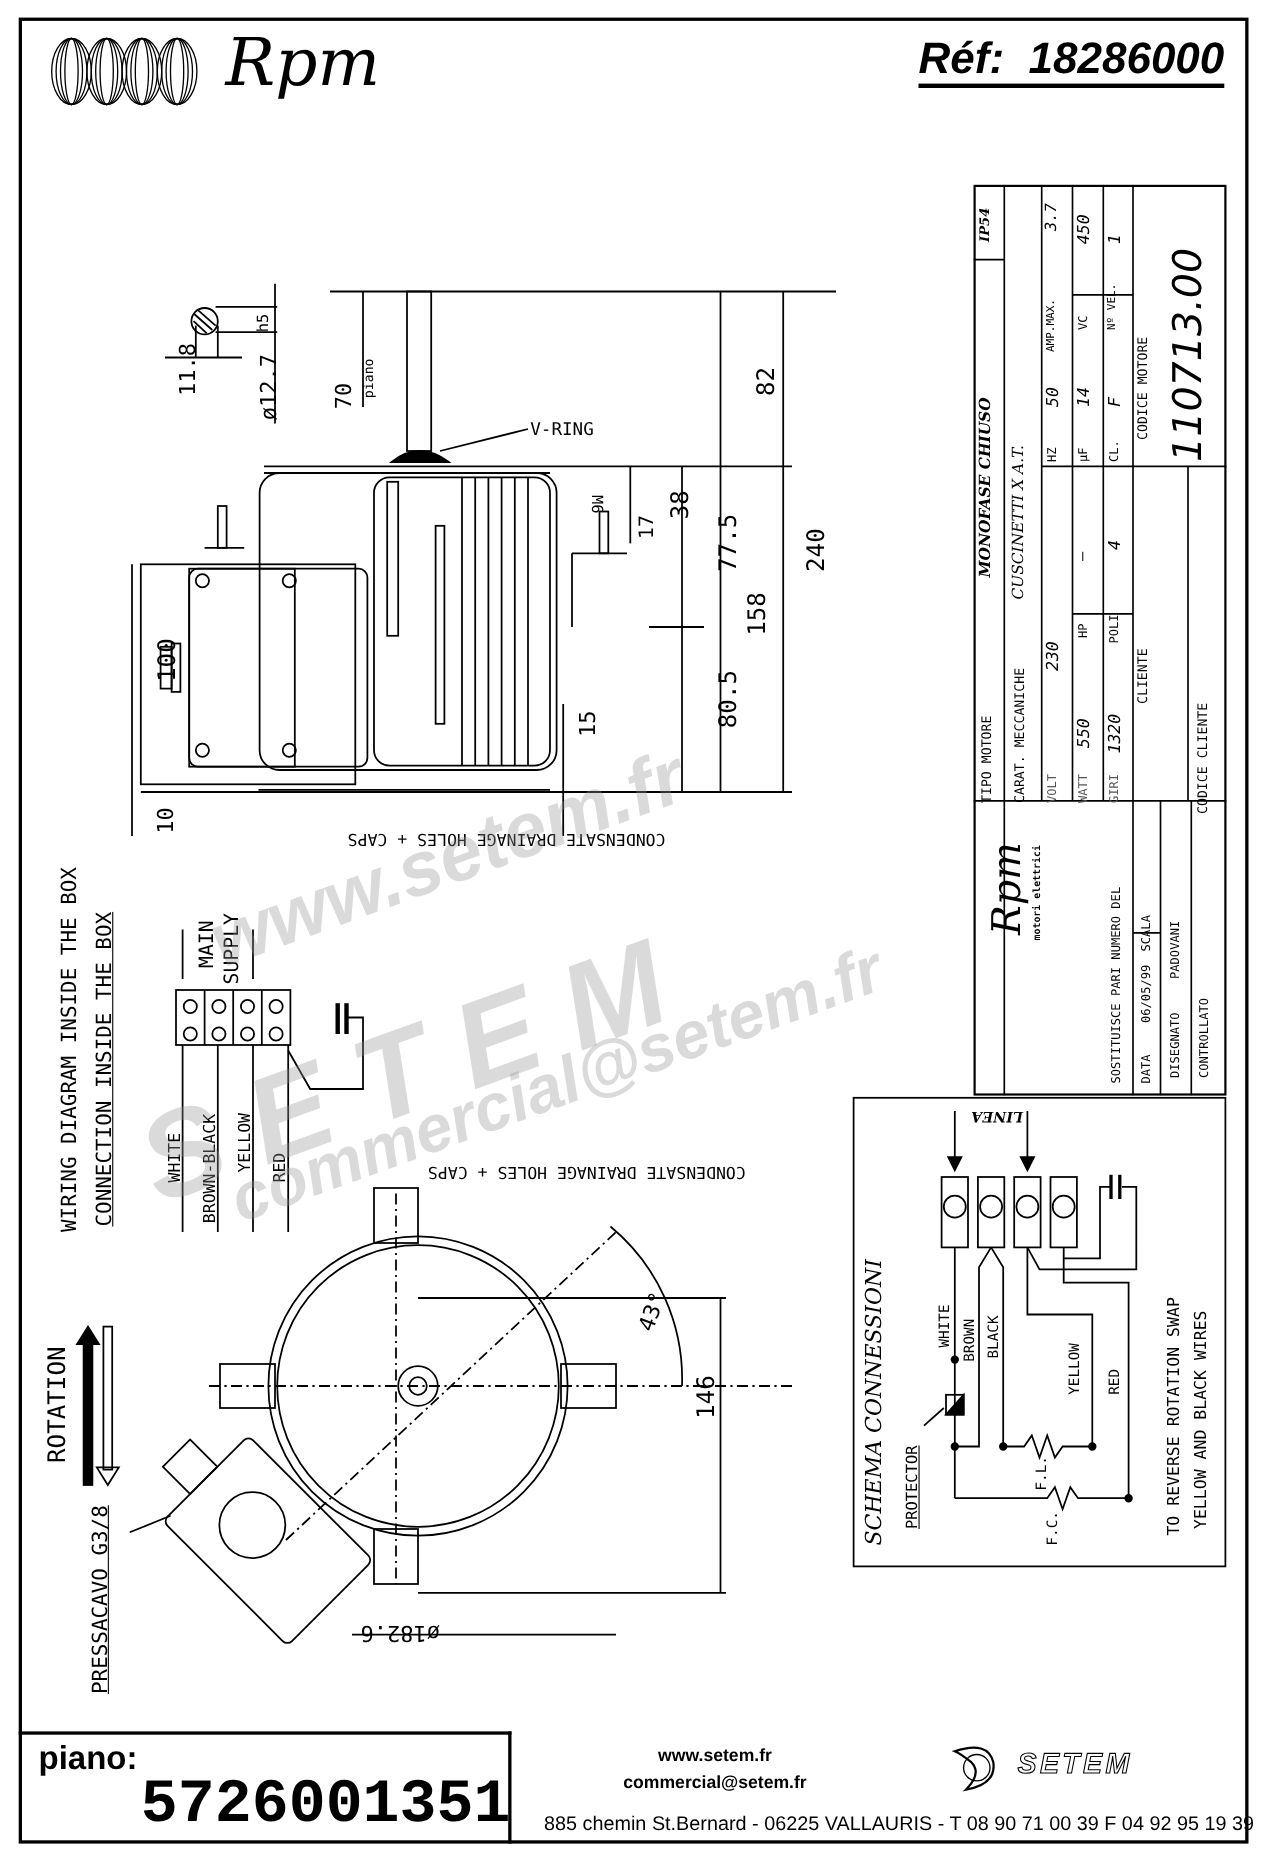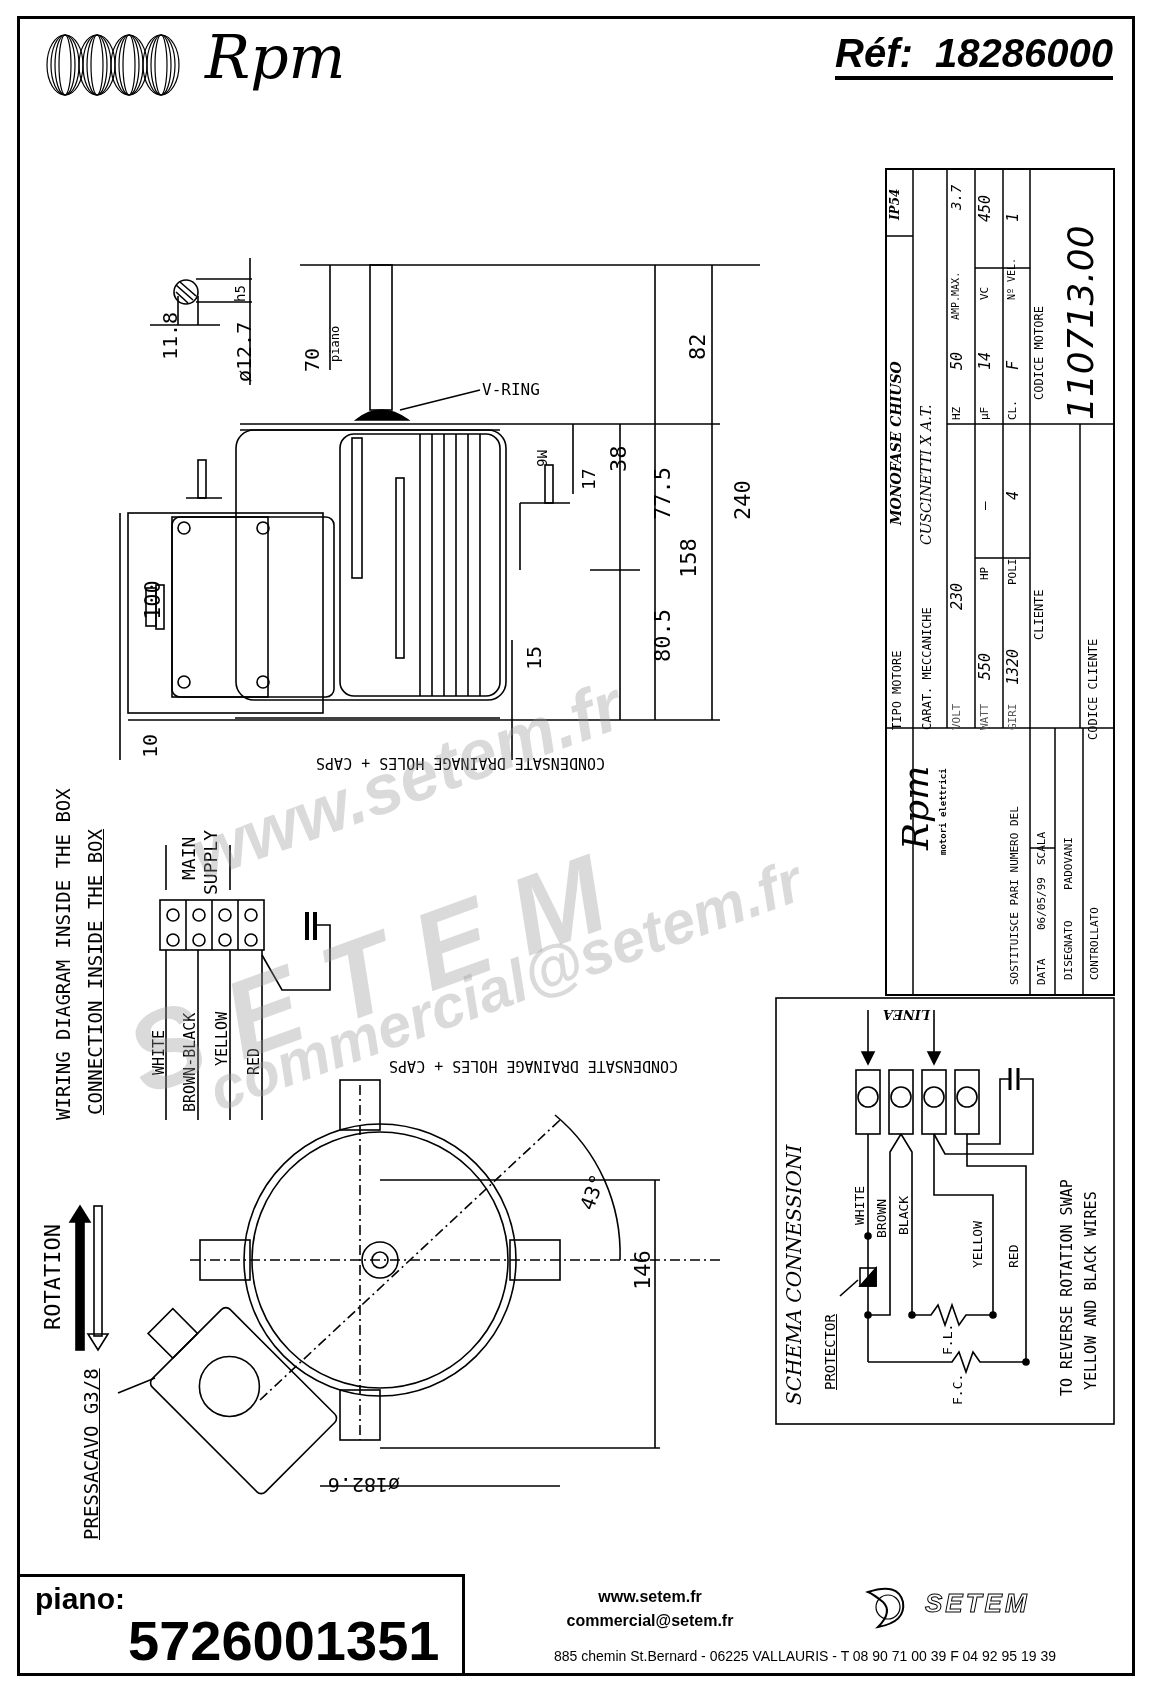--- a/index.html
+++ b/index.html
@@ -8,21 +8,21 @@
   .abs{position:absolute;}
   .logo-top{left:45px;top:25px;width:320px;height:80px;}
   .logo-text{left:205px;top:22px;font-family:"DejaVu Serif",serif;font-style:italic;font-size:60px;}
   .ref{right:45px;top:30px;font-family:"Liberation Sans",sans-serif;font-weight:bold;font-style:italic;font-size:40px;border-bottom:4px solid #000;line-height:46px;}
   .rot{transform-origin:left top;white-space:nowrap;}
   .cad{font-family:"DejaVu Sans Mono",monospace;}
   
   .tb{position:absolute;left:885px;top:168px;width:230px;height:828px;border:2px solid #000;box-sizing:border-box;}
   .footer-code{position:absolute;left:17px;top:1574px;width:448px;height:102px;border-top:3px solid #000;border-right:3px solid #000;box-sizing:border-box;}
   .code-label{left:35px;top:1582px;font-family:"Liberation Sans",sans-serif;font-size:30px;font-weight:bold;}
-  .code-val{left:128px;top:1608px;font-family:Liberation Sans, sans-serif;font-size:56px;font-weight:bold;}
+  .code-val{left:128px;top:1608px;font-family:Liberation Mono, monospace;font-size:56px;font-weight:bold;}
   .ctr{position:absolute;text-align:center;font-family:"Liberation Sans",sans-serif;}
   .watermark{position:absolute;font-family:"Liberation Sans",sans-serif;font-weight:bold;font-style:italic;color:rgba(150,150,150,0.35);transform-origin:left top;white-space:nowrap;pointer-events:none;}
 </style>
 </head>
 <body>
 
 <div class="frame"></div>
 
 <svg class="abs logo-top" viewBox="0 0 160 80" style="width:160px;height:80px;">
   <g fill="none" stroke="#000" stroke-width="1.2">
@@ -311,18 +311,18 @@
 
 <div class="watermark" style="left:180px;top:820px;transform:rotate(-20deg);font-size:70px;">www.setem.fr</div>
 <div class="watermark" style="left:110px;top:1000px;transform:rotate(-20deg);font-size:110px;letter-spacing:30px;">SETEM</div>
 <div class="watermark" style="left:200px;top:1060px;transform:rotate(-20deg);font-size:60px;">commercial@setem.fr</div>
 
 <div class="footer-code"></div>
 <div class="abs code-label">piano:</div>
 <div class="abs code-val">5726001351</div>
 <div class="ctr" style="left:520px;width:260px;top:1588px;font-size:16px;font-weight:bold;">www.setem.fr</div>
 <div class="ctr" style="left:520px;width:260px;top:1612px;font-size:16px;font-weight:bold;">commercial@setem.fr</div>
-<div class="ctr" style="left:470px;width:670px;top:1648px;font-size:14px;text-align:center;">885 chemin St.Bernard  -  06225 VALLAURIS  -  T 08 90 71 00 39   F 04 92 95 19 39</div>
+<div class="ctr" style="left:470px;width:670px;top:1648px;font-size:18px;text-align:right;">885 chemin St.Bernard  -  06225 VALLAURIS  -  T 08 90 71 00 39   F 04 92 95 19 39</div>
 <svg class="abs" style="left:858px;top:1582px;" width="60" height="50">
   <path d="M10 10 Q40 0 45 20 Q48 40 20 45 Q35 30 25 20 Q15 12 10 10Z" fill="none" stroke="#000" stroke-width="2"></path>
   <circle cx="30" cy="25" r="12" fill="none" stroke="#000" stroke-width="1.2"></circle>
 </svg>
 <div class="abs" style="left:925px;top:1588px;font-family:'Liberation Sans',sans-serif;font-style:italic;font-weight:bold;font-size:26px;color:#fff;-webkit-text-stroke:1px #000;letter-spacing:3px;">SETEM</div>
 
 </body></html>

